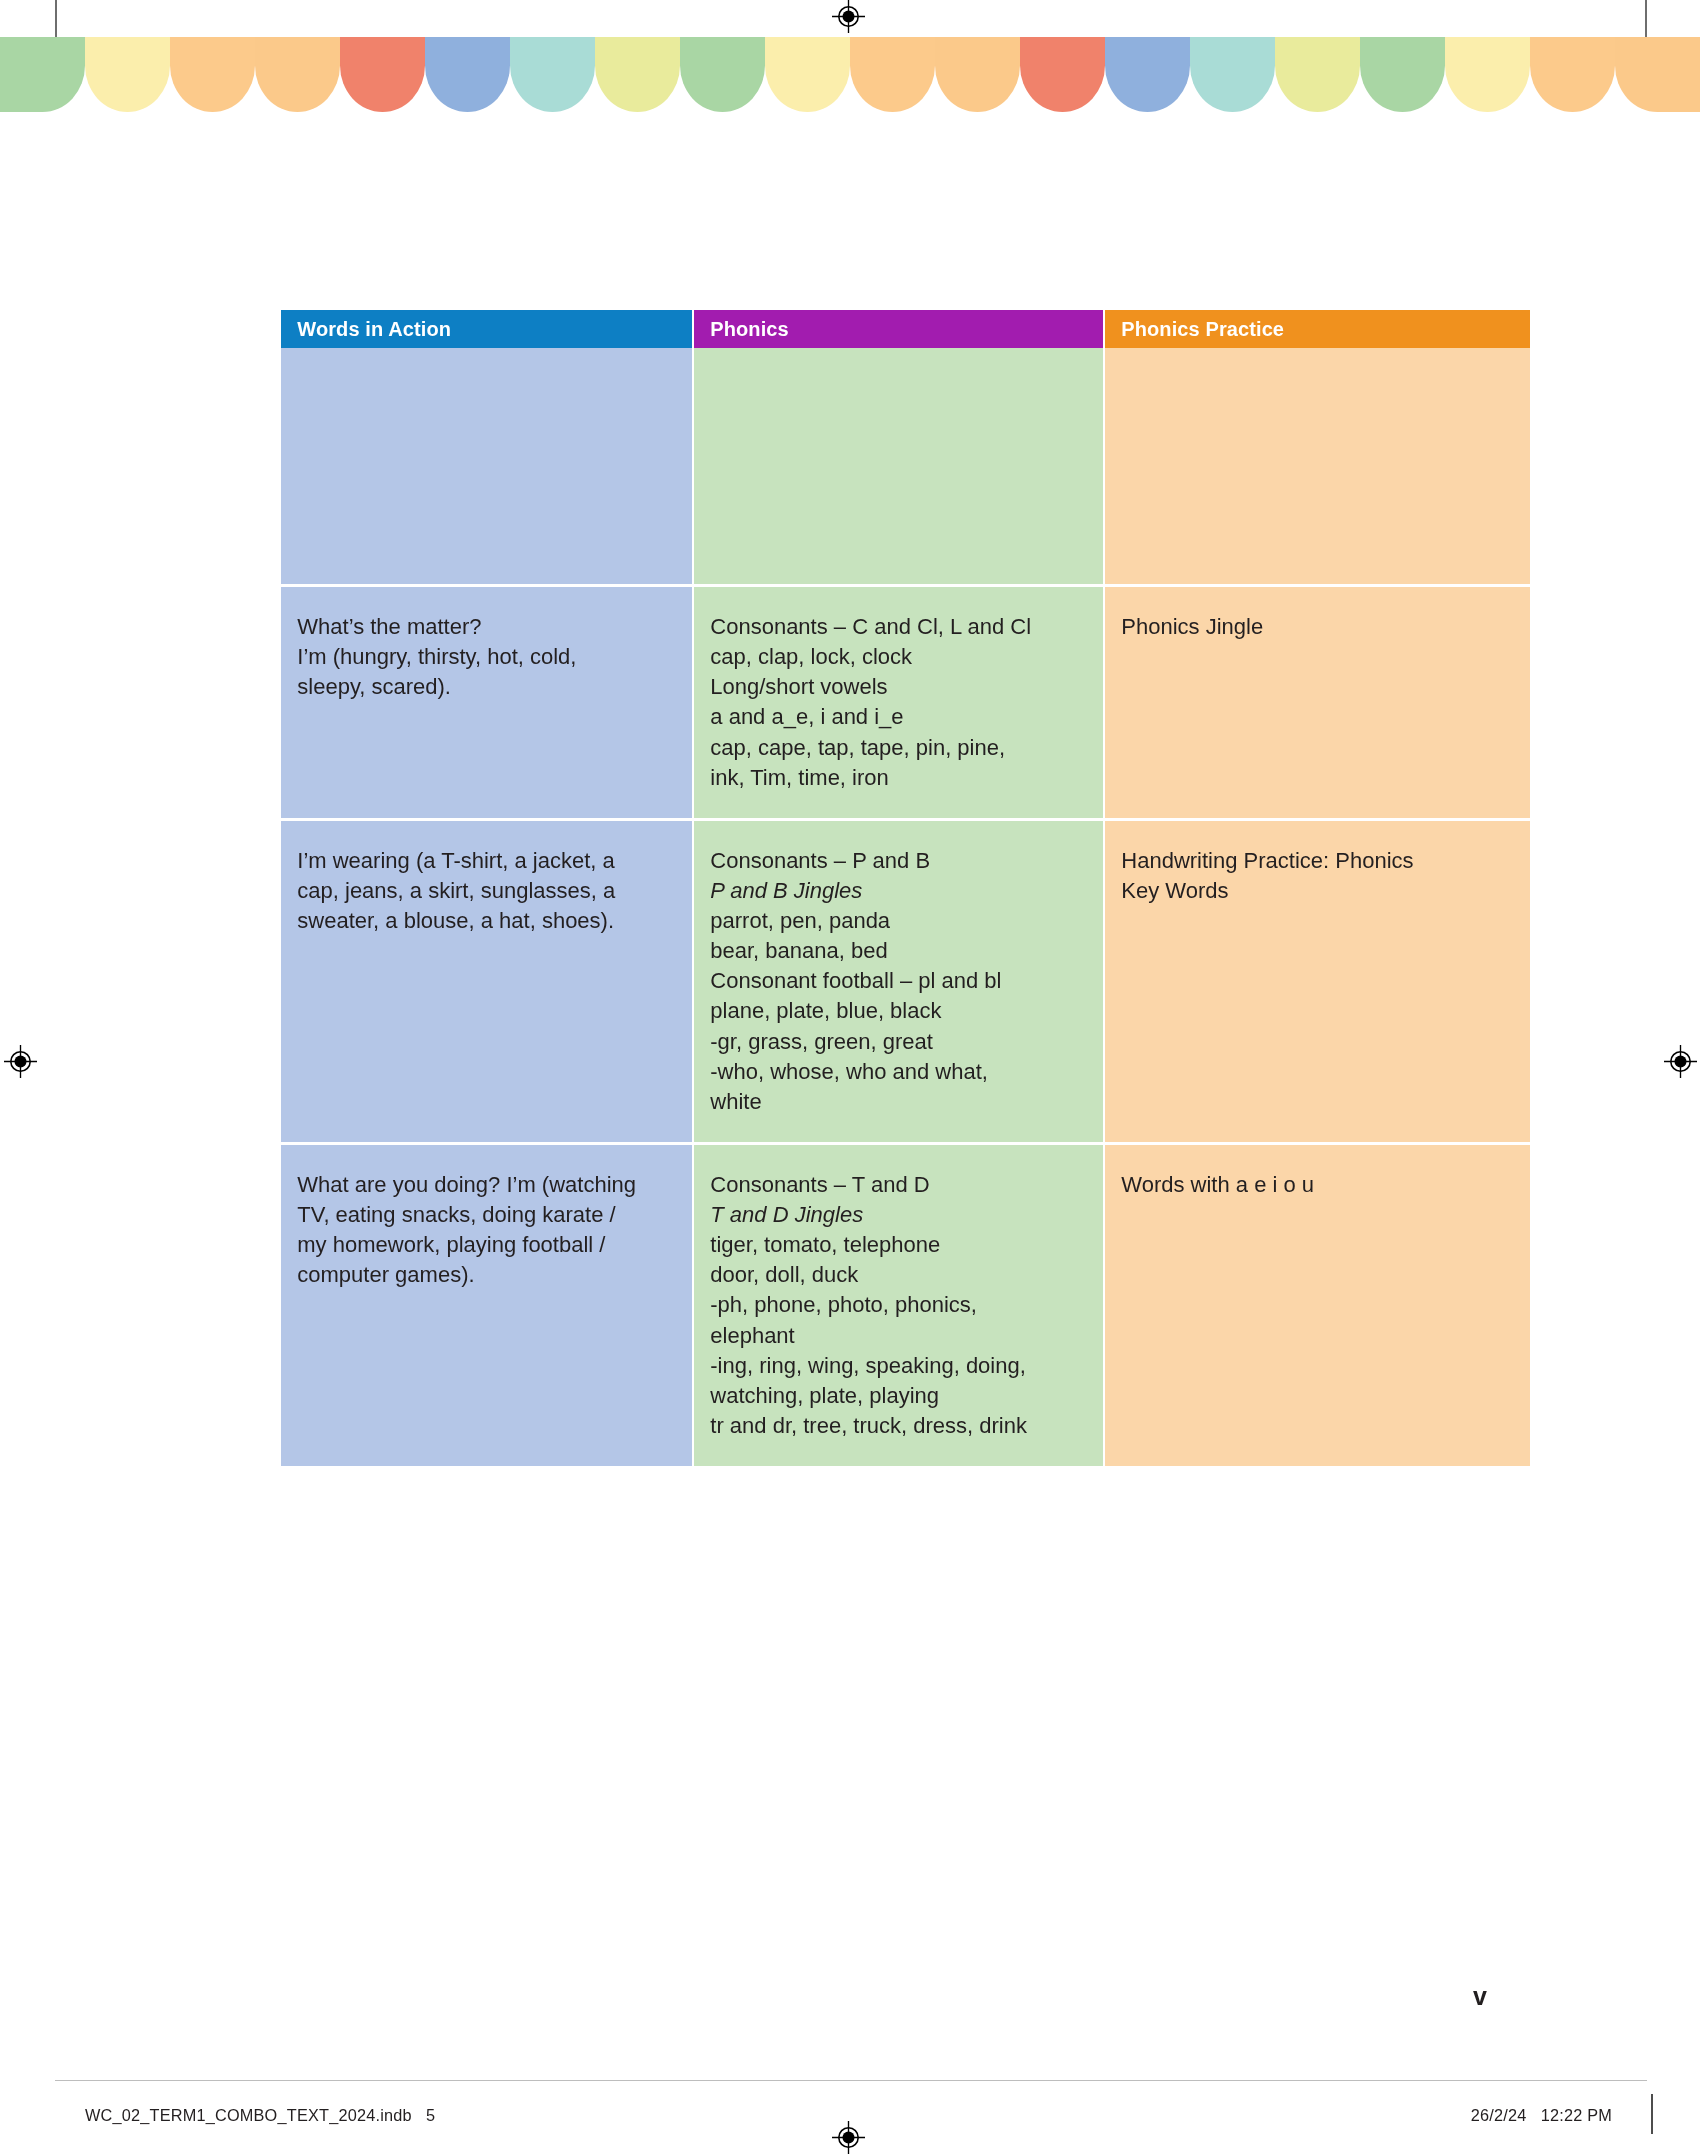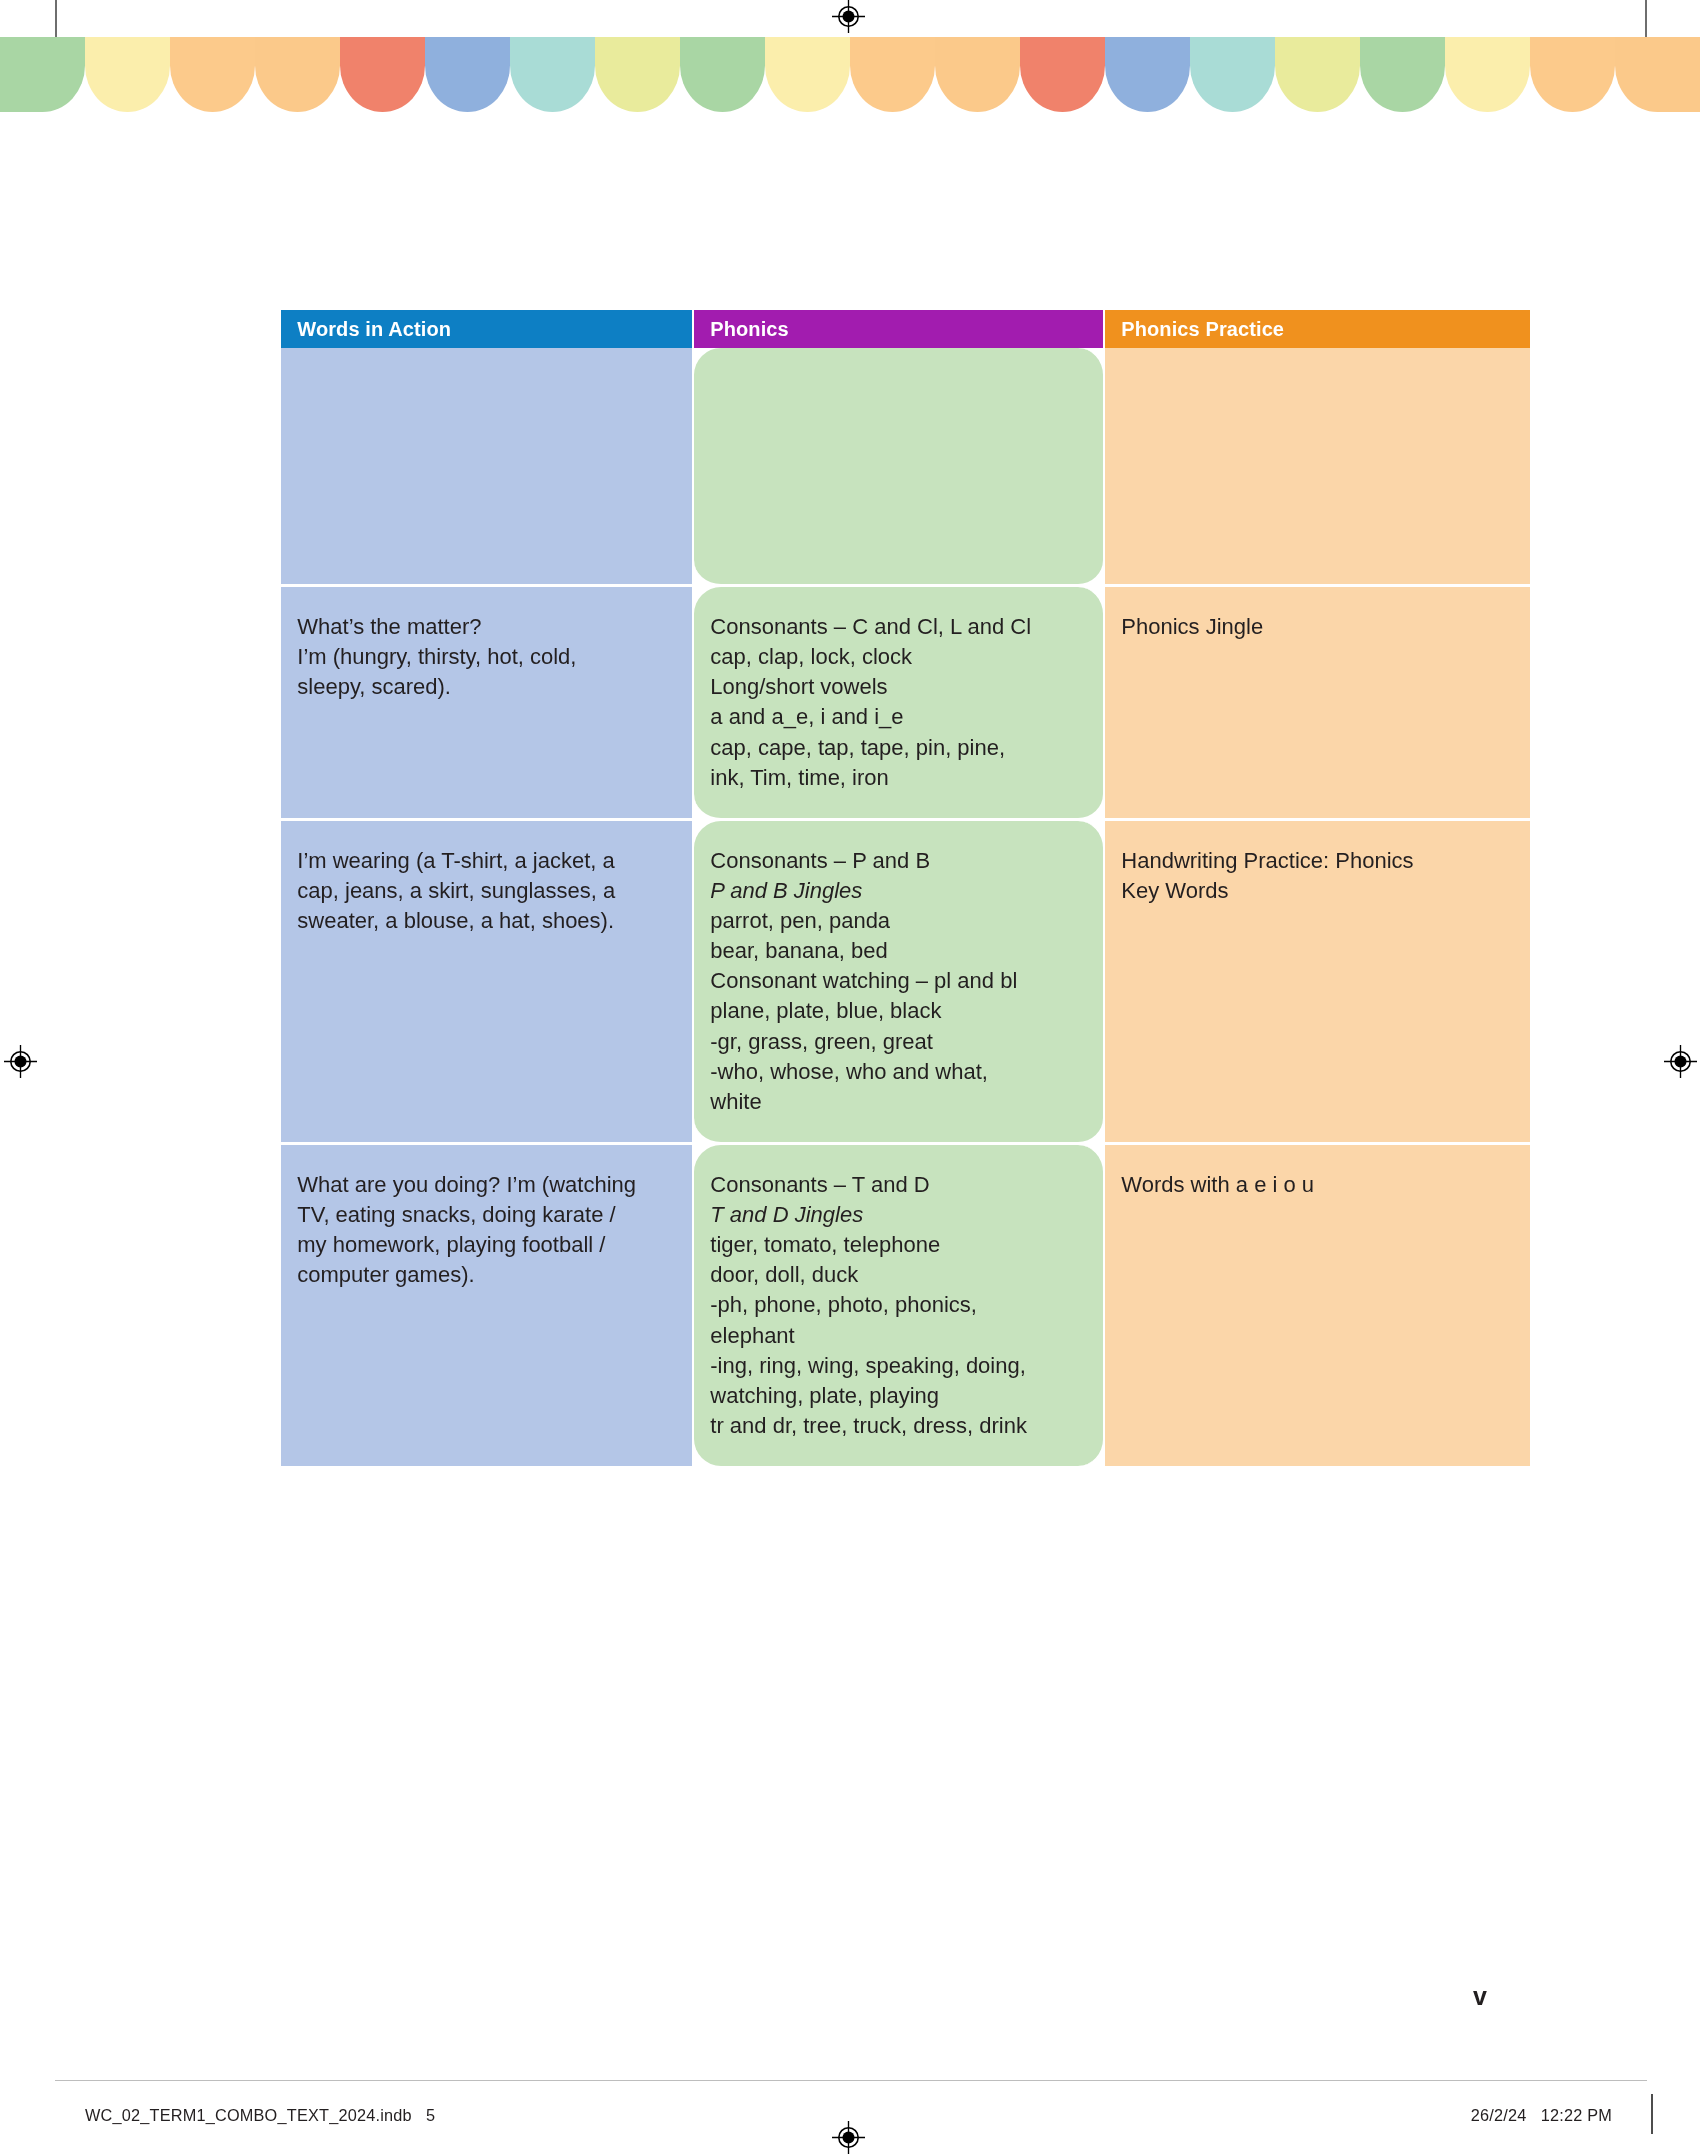--- a/index.html
+++ b/index.html
@@ -95,21 +95,21 @@
     font-size: 22px;
     line-height: 1.37;
     color: #231f20;
     border-right: 2.9px solid #ffffff;
     border-bottom: 3.8px solid #ffffff;
   }
   tbody td:last-child { border-right: none; }
   tbody tr:last-child td { border-bottom: none; }
 
   td.c-blue   { background: #b4c6e7; }
-  td.c-green  { background: #c7e3be; border-radius: 27px; }
+  td.c-green  { background: #c7e3be; }
   td.c-orange { background: #fbd6a9; margin-top: 12px; }
 
   tr.spacer-row td {
     height: 236px;
     padding: 0;
   }
 
   .cell-line { display: block; white-space: pre-wrap; }
   .cell-line.ital { font-style: italic; }
 
@@ -273,21 +273,21 @@
             <td class="c-blue">
               <span class="cell-line">I’m wearing (a T-shirt, a jacket, a</span>
               <span class="cell-line">cap, jeans, a skirt, sunglasses, a</span>
               <span class="cell-line">sweater, a blouse, a hat, shoes).</span>
             </td>
             <td class="c-green">
               <span class="cell-line">Consonants – P and B</span>
               <span class="cell-line ital">P and B Jingles</span>
               <span class="cell-line">parrot, pen, panda</span>
               <span class="cell-line">bear, banana, bed</span>
-              <span class="cell-line">Consonant watching – pl and bl</span>
+              <span class="cell-line">Consonant football – pl and bl</span>
               <span class="cell-line">plane, plate, blue, black</span>
               <span class="cell-line">-gr, grass, green, great</span>
               <span class="cell-line">-who, whose, who and what,</span>
               <span class="cell-line">white</span>
             </td>
             <td class="c-orange">
               <span class="cell-line">Handwriting Practice: Phonics</span>
               <span class="cell-line">Key Words</span>
             </td>
           </tr>

